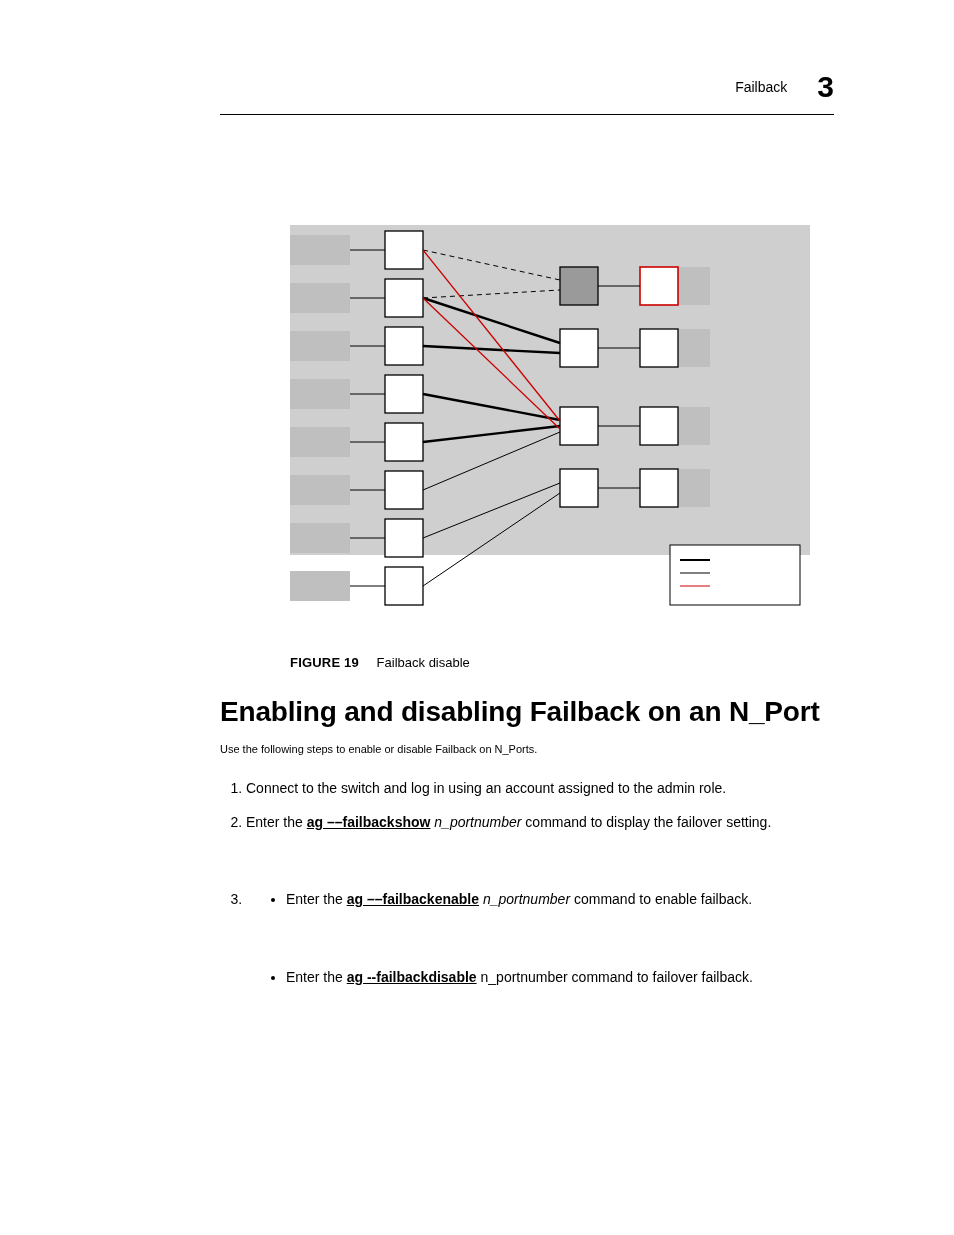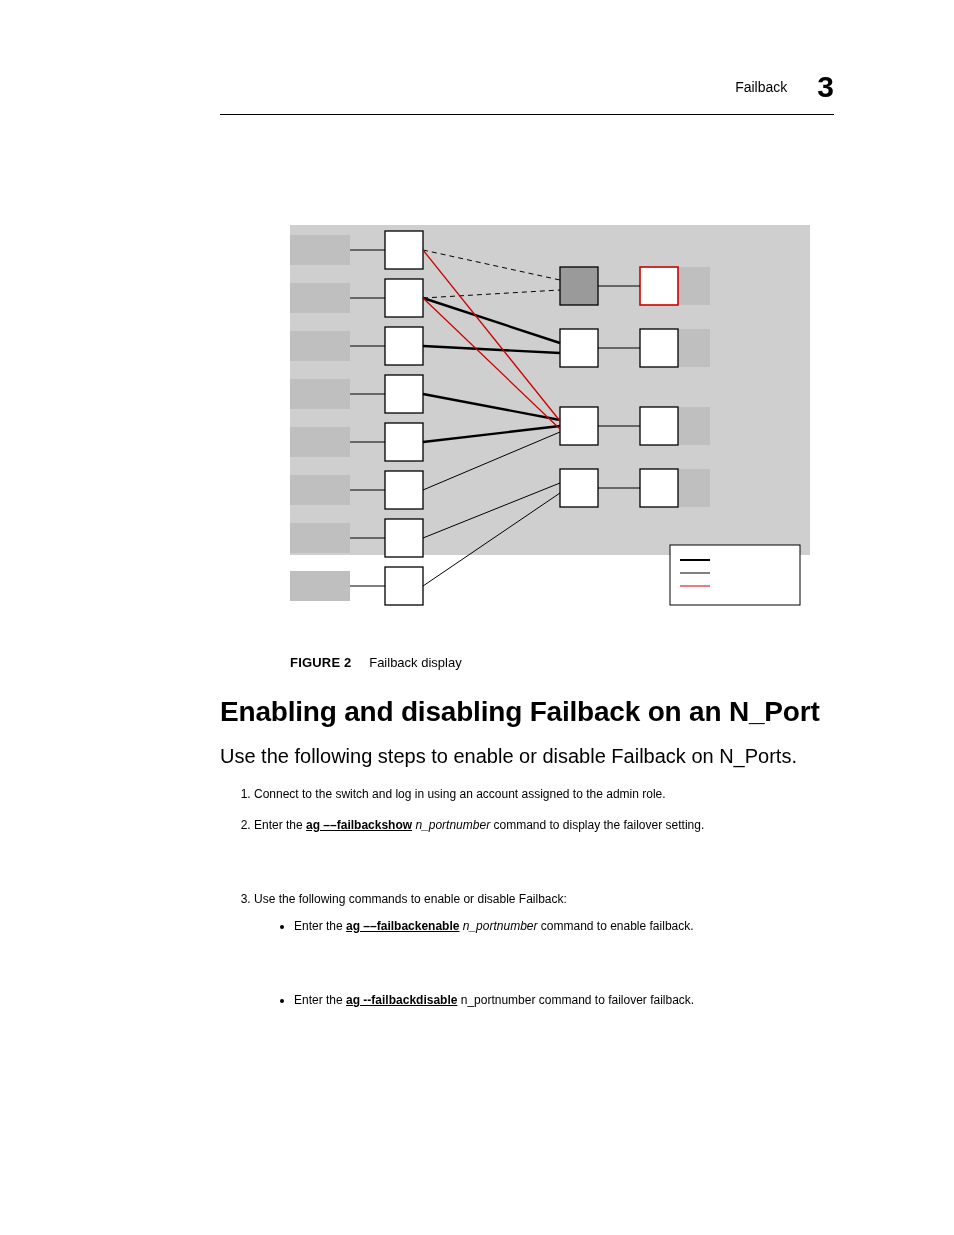--- a/index.html
+++ b/index.html
@@ -43,27 +43,27 @@
   }
   .fig-caption b { font-weight: bold; letter-spacing: 0.2px; }
   .fig-caption span.txt { margin-left: 14px; }
   h2.section {
     font-size: 28px;
     font-weight: bold;
     margin: 26px 0 14px 0;
     letter-spacing: -0.2px;
   }
   p.intro {
-    font-size: 20px;
-    margin: 0 0 14px 0;
+    font-size: 11px;
+    margin: 0 0 20px 0;
     line-height: 1.45;
   }
   ol.steps {
-    font-size: 12px;
-    margin: 8px;
+    font-size: 14px;
+    margin: 0;
     padding-left: 26px;
     line-height: 1.55;
   }
   ol.steps > li { margin-bottom: 12px; }
   ol.steps > li.gap { margin-bottom: 56px; }
   ul.bullets {
     list-style: disc;
     padding-left: 40px;
     margin-top: 8px;
   }
@@ -150,36 +150,35 @@
       <line x1="133" y1="25" x2="270" y2="196" stroke="#c00" stroke-width="1.3"></line>
       <line x1="133" y1="73" x2="270" y2="204" stroke="#c00" stroke-width="1.3"></line>
 
       <rect x="380" y="320" width="130" height="60" fill="#fff" stroke="#000"></rect>
       <line x1="390" y1="335" x2="420" y2="335" stroke="#000" stroke-width="2"></line>
       <line x1="390" y1="348" x2="420" y2="348" stroke="#000" stroke-width="1"></line>
       <line x1="390" y1="361" x2="420" y2="361" stroke="#c00" stroke-width="1"></line>
     </svg>
 
     <div class="fig-caption">
-      <b>FIGURE 2</b>
-      <span class="txt">Failback display</span>
+      <b>FIGURE 19</b>
+      <span class="txt">Failback disable</span>
     </div>
   </div>
 
   <h2 class="section">Enabling and disabling Failback on an N_Port</h2>
 
   <p class="intro">Use the following steps to enable or disable Failback on N_Ports.</p>
 
   <ol class="steps">
     <li>Connect to the switch and log in using an account assigned to the admin role.</li>
     <li class="gap">
       <span>Enter the </span><span class="cmd-bold">ag ––failbackshow</span><span class="cmd-arg"> n_portnumber</span><span> command to display the failover setting.</span>
     </li>
     <li>
-      <span>Use the following commands to enable or disable Failback:</span>
       <ul class="bullets">
         <li>
           <span>Enter the </span><span class="cmd-bold">ag ––failbackenable</span><span class="cmd-arg"> n_portnumber</span><span> command to enable failback.</span>
         </li>
         <li>
           <span>Enter the </span><span class="cmd-bold">ag --failbackdisable</span><span> n_portnumber</span><span> command to failover failback.</span>
         </li>
       </ul>
     </li>
   </ol>

